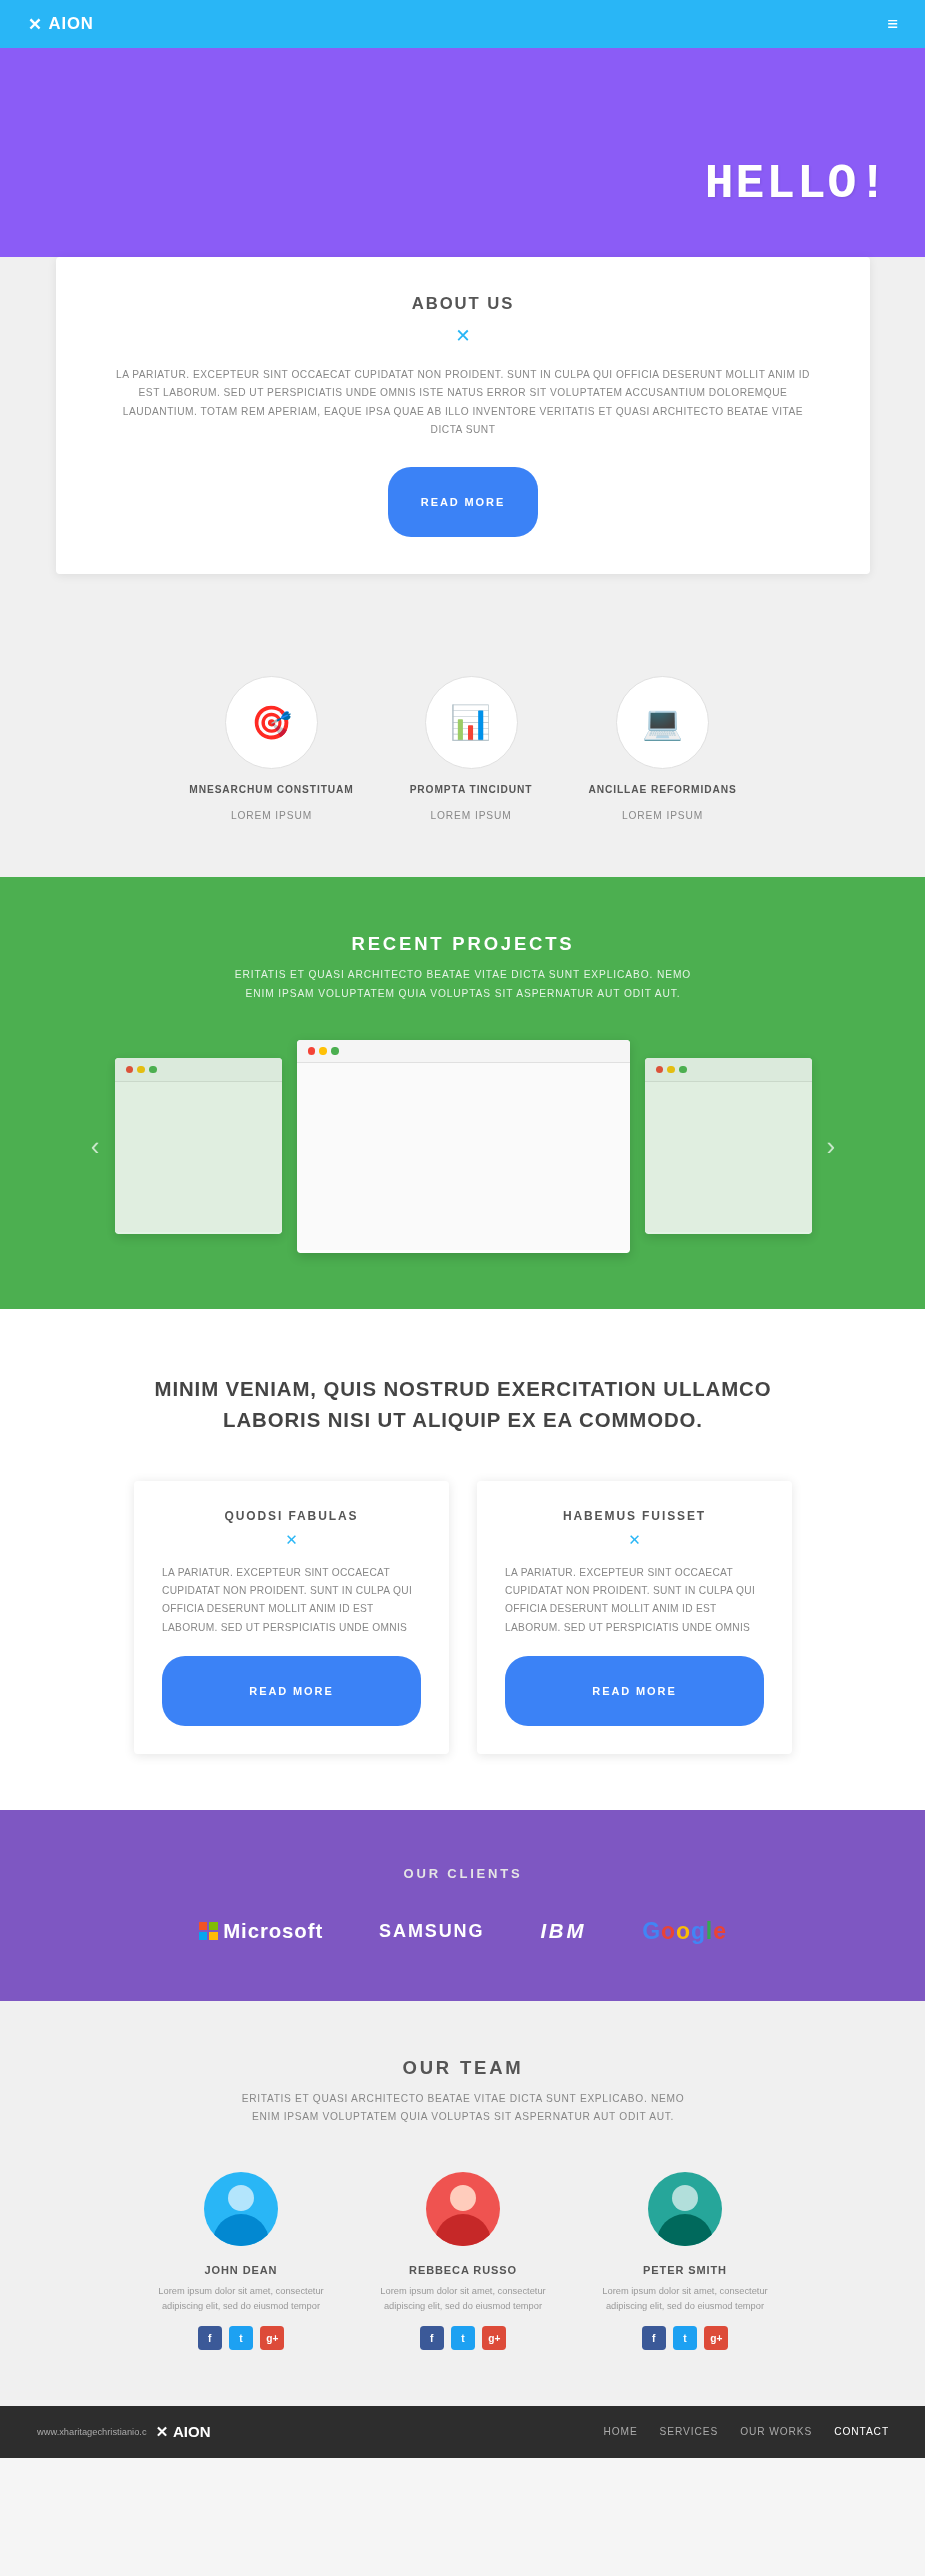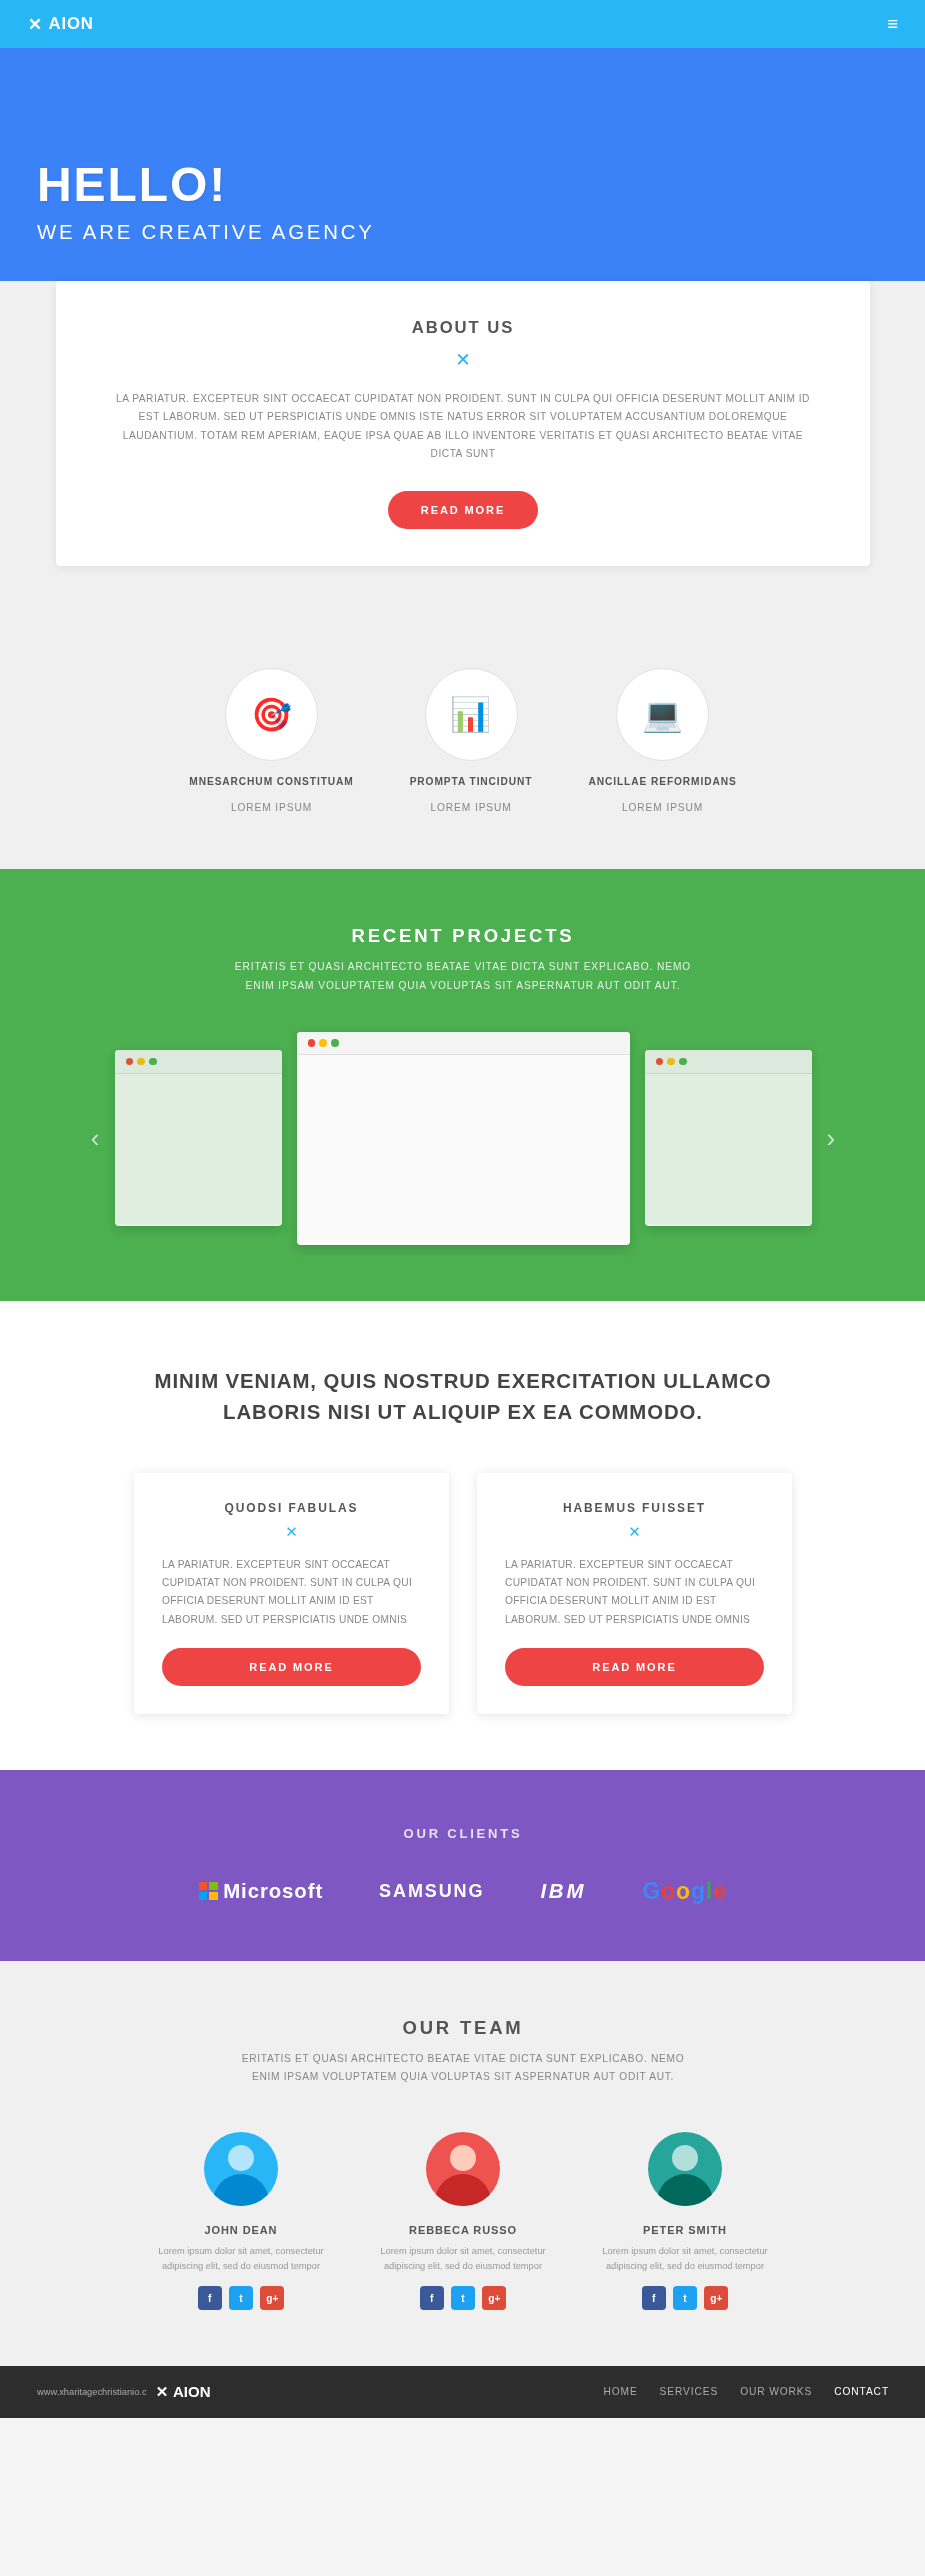--- a/index.html
+++ b/index.html
@@ -32,25 +32,26 @@
       font-weight: bold;
     }
     .navbar-hamburger {
       color: #fff;
       font-size: 18.5px;
       cursor: pointer;
     }
 
     
     .hero {
-      background: #3b82f6;
-      text-align: left;
+      background: #8b5cf6;
+      text-align: right;
       padding: 111px 37px 74px;
       color: #fff;
       margin-top: 46px;
+      font-family: Liberation Mono, monospace;
     }
     .hero h1 {
       font-size: 48px;
       font-weight: 900;
       letter-spacing: 1.9px;
       margin-bottom: 9.3px;
       text-shadow: 0.9px 0.9px 2.8px rgba(0,0,0,0.1);
     }
     .hero h2 {
       font-size: 20.4px;
@@ -86,24 +87,24 @@
     }
     .about-card p {
       font-size: 10.2px;
       color: #888;
       line-height: 1.8;
       text-transform: uppercase;
       letter-spacing: 0.5px;
       margin-bottom: 28px;
     }
     .read-more-btn {
-      background: #ef4444;
+      background: #3b82f6;
       color: #fff;
       border: none;
-      padding: 13px 33px;
+      padding: 29px 33px;
       border-radius: 23px;
       font-size: 11px;
       letter-spacing: 1.9px;
       cursor: pointer;
       text-transform: uppercase;
       font-weight: bold;
     }
 
     
     .features-section {
@@ -480,21 +481,20 @@
 <nav class="navbar">
   <div class="navbar-logo">
     <span class="x-icon">✕</span>
     <span>AION</span>
   </div>
   <span class="navbar-hamburger">≡</span>
 </nav>
 
 <section class="hero">
   <h1>HELLO!</h1>
-  <h2>WE ARE CREATIVE AGENCY</h2>
 </section>
 
 <section class="about-section">
   <div class="about-card">
     <h3>ABOUT US</h3>
     <span class="x-divider">✕</span>
     <p>LA PARIATUR. EXCEPTEUR SINT OCCAECAT CUPIDATAT NON PROIDENT. SUNT IN CULPA QUI OFFICIA DESERUNT MOLLIT ANIM ID EST LABORUM. SED UT PERSPICIATIS UNDE OMNIS ISTE NATUS ERROR SIT VOLUPTATEM ACCUSANTIUM DOLOREMQUE LAUDANTIUM. TOTAM REM APERIAM, EAQUE IPSA QUAE AB ILLO INVENTORE VERITATIS ET QUASI ARCHITECTO BEATAE VITAE DICTA SUNT</p>
     <button class="read-more-btn">READ MORE</button>
   </div>
 </section>

